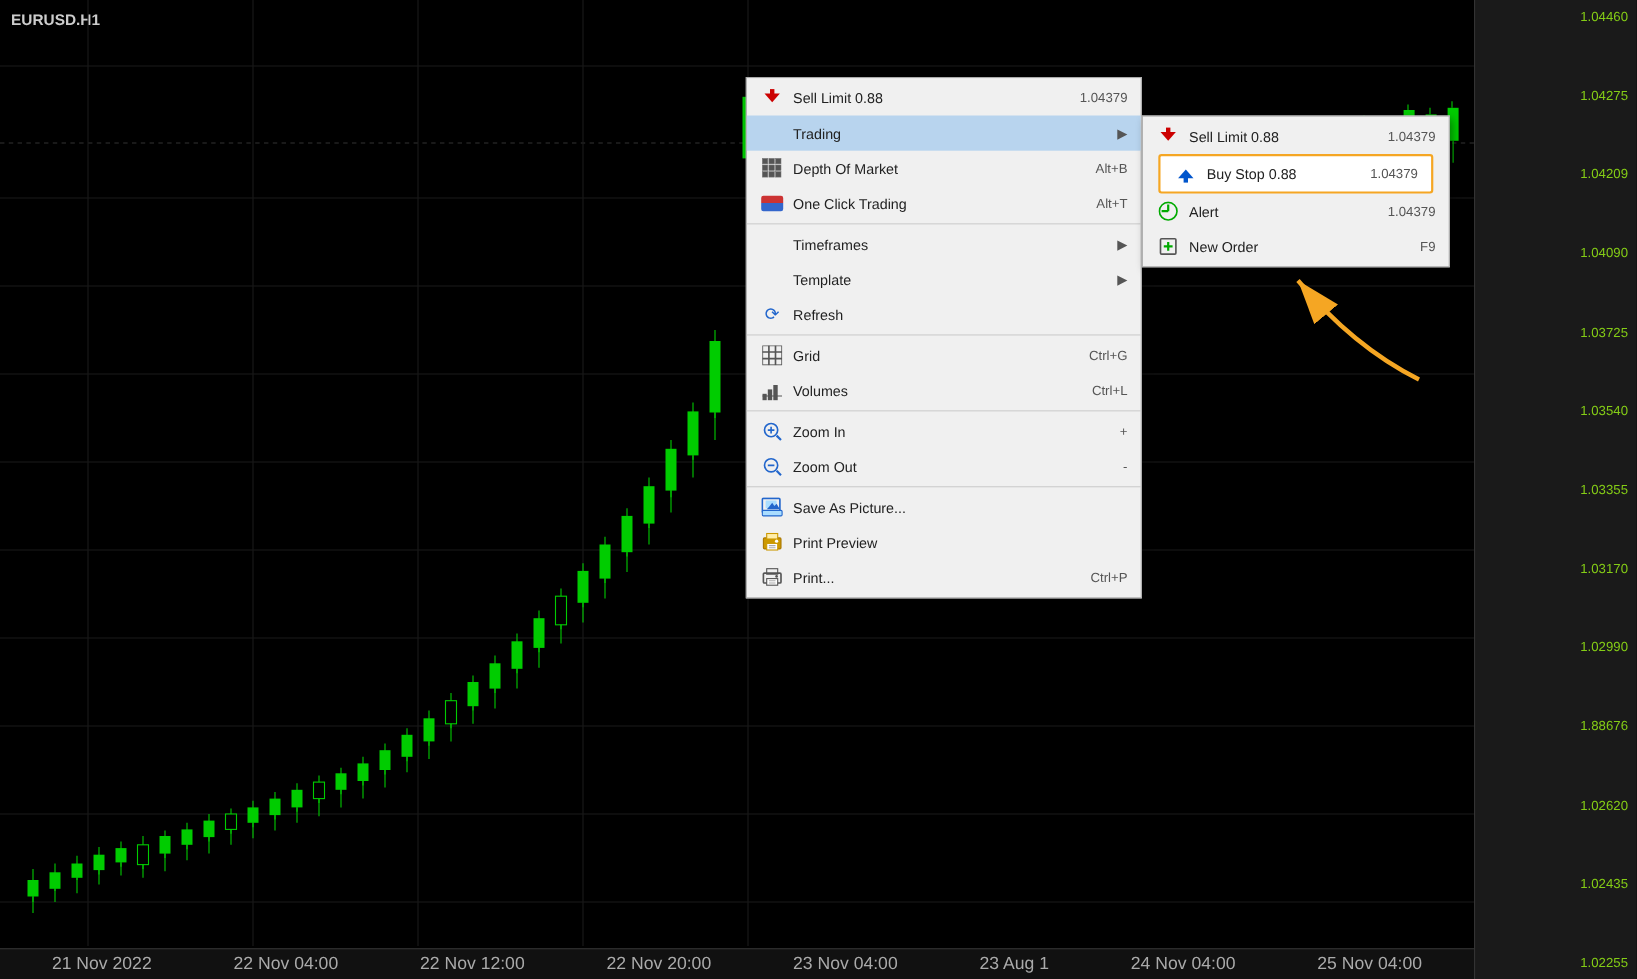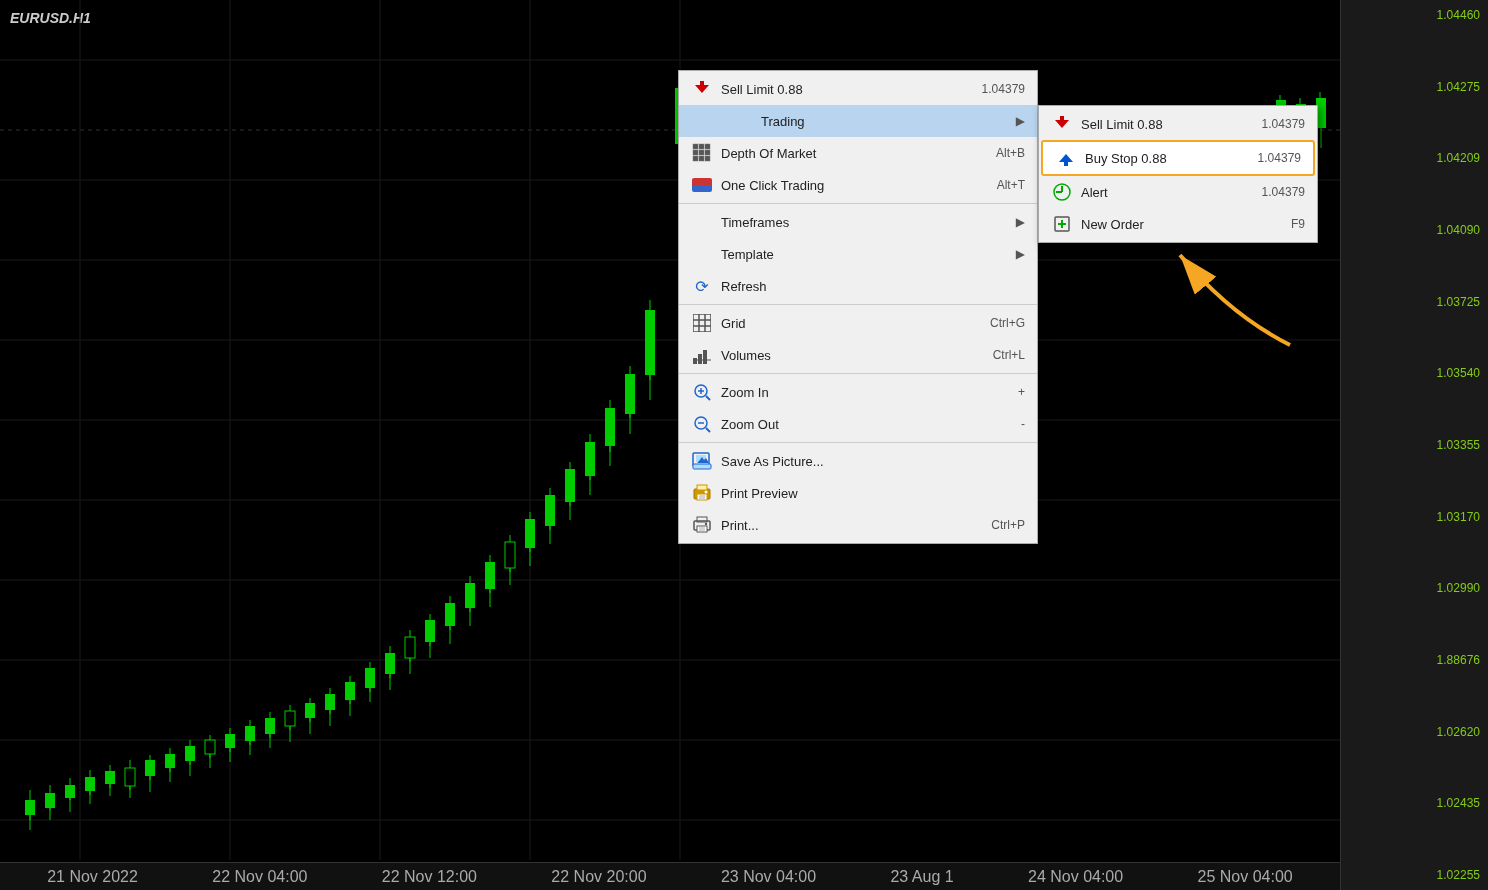--- a/index.html
+++ b/index.html
@@ -44,21 +44,20 @@
     }
 
     
     #chart-title {
       position: absolute;
       top: 10px;
       left: 10px;
       color: #ccc;
       font-size: 14px;
       font-weight: bold;
-      font-style: italic;
     }
 
     
     #date-axis {
       position: absolute;
       bottom: 0;
       left: 0;
       width: 1340px;
       height: 28px;
       background: #111;
@@ -92,21 +91,20 @@
       align-items: center;
       padding: 5px 12px;
       cursor: pointer;
       font-size: 13px;
       color: #222;
       min-height: 28px;
       position: relative;
     }
     .menu-item.highlighted {
       background: #b8d4ee;
-      gap: 40px;
     }
     .menu-item .item-icon {
       width: 22px;
       height: 22px;
       margin-right: 8px;
       display: flex;
       align-items: center;
       justify-content: center;
       flex-shrink: 0;
     }
@@ -573,21 +571,21 @@
     <span class="item-icon">
       <svg width="20" height="20" viewBox="0 0 20 20">
         <polygon points="10,14 3,6 17,6" fill="#cc0000"></polygon>
         <rect x="8" y="2" width="4" height="6" fill="#cc0000"></rect>
       </svg>
     </span>
     <span class="item-label">Sell Limit 0.88</span>
     <span class="item-shortcut">1.04379</span>
   </div>
 
-  <div class="menu-item" id="buy-stop-item" style="background:#fff;border:2px solid #f5a623;margin:0 2px;border-radius:3px;">
+  <div class="menu-item" id="buy-stop-item" style="background:#fff;border:2px solid #f5a623;margin:0 14px;border-radius:3px;">
     <span class="item-icon">
       <svg width="20" height="20" viewBox="0 0 20 20">
         <polygon points="10,6 3,14 17,14" fill="#0055cc"></polygon>
         <rect x="8" y="12" width="4" height="6" fill="#0055cc"></rect>
       </svg>
     </span>
     <span class="item-label">Buy Stop 0.88</span>
     <span class="item-shortcut">1.04379</span>
   </div>
 

